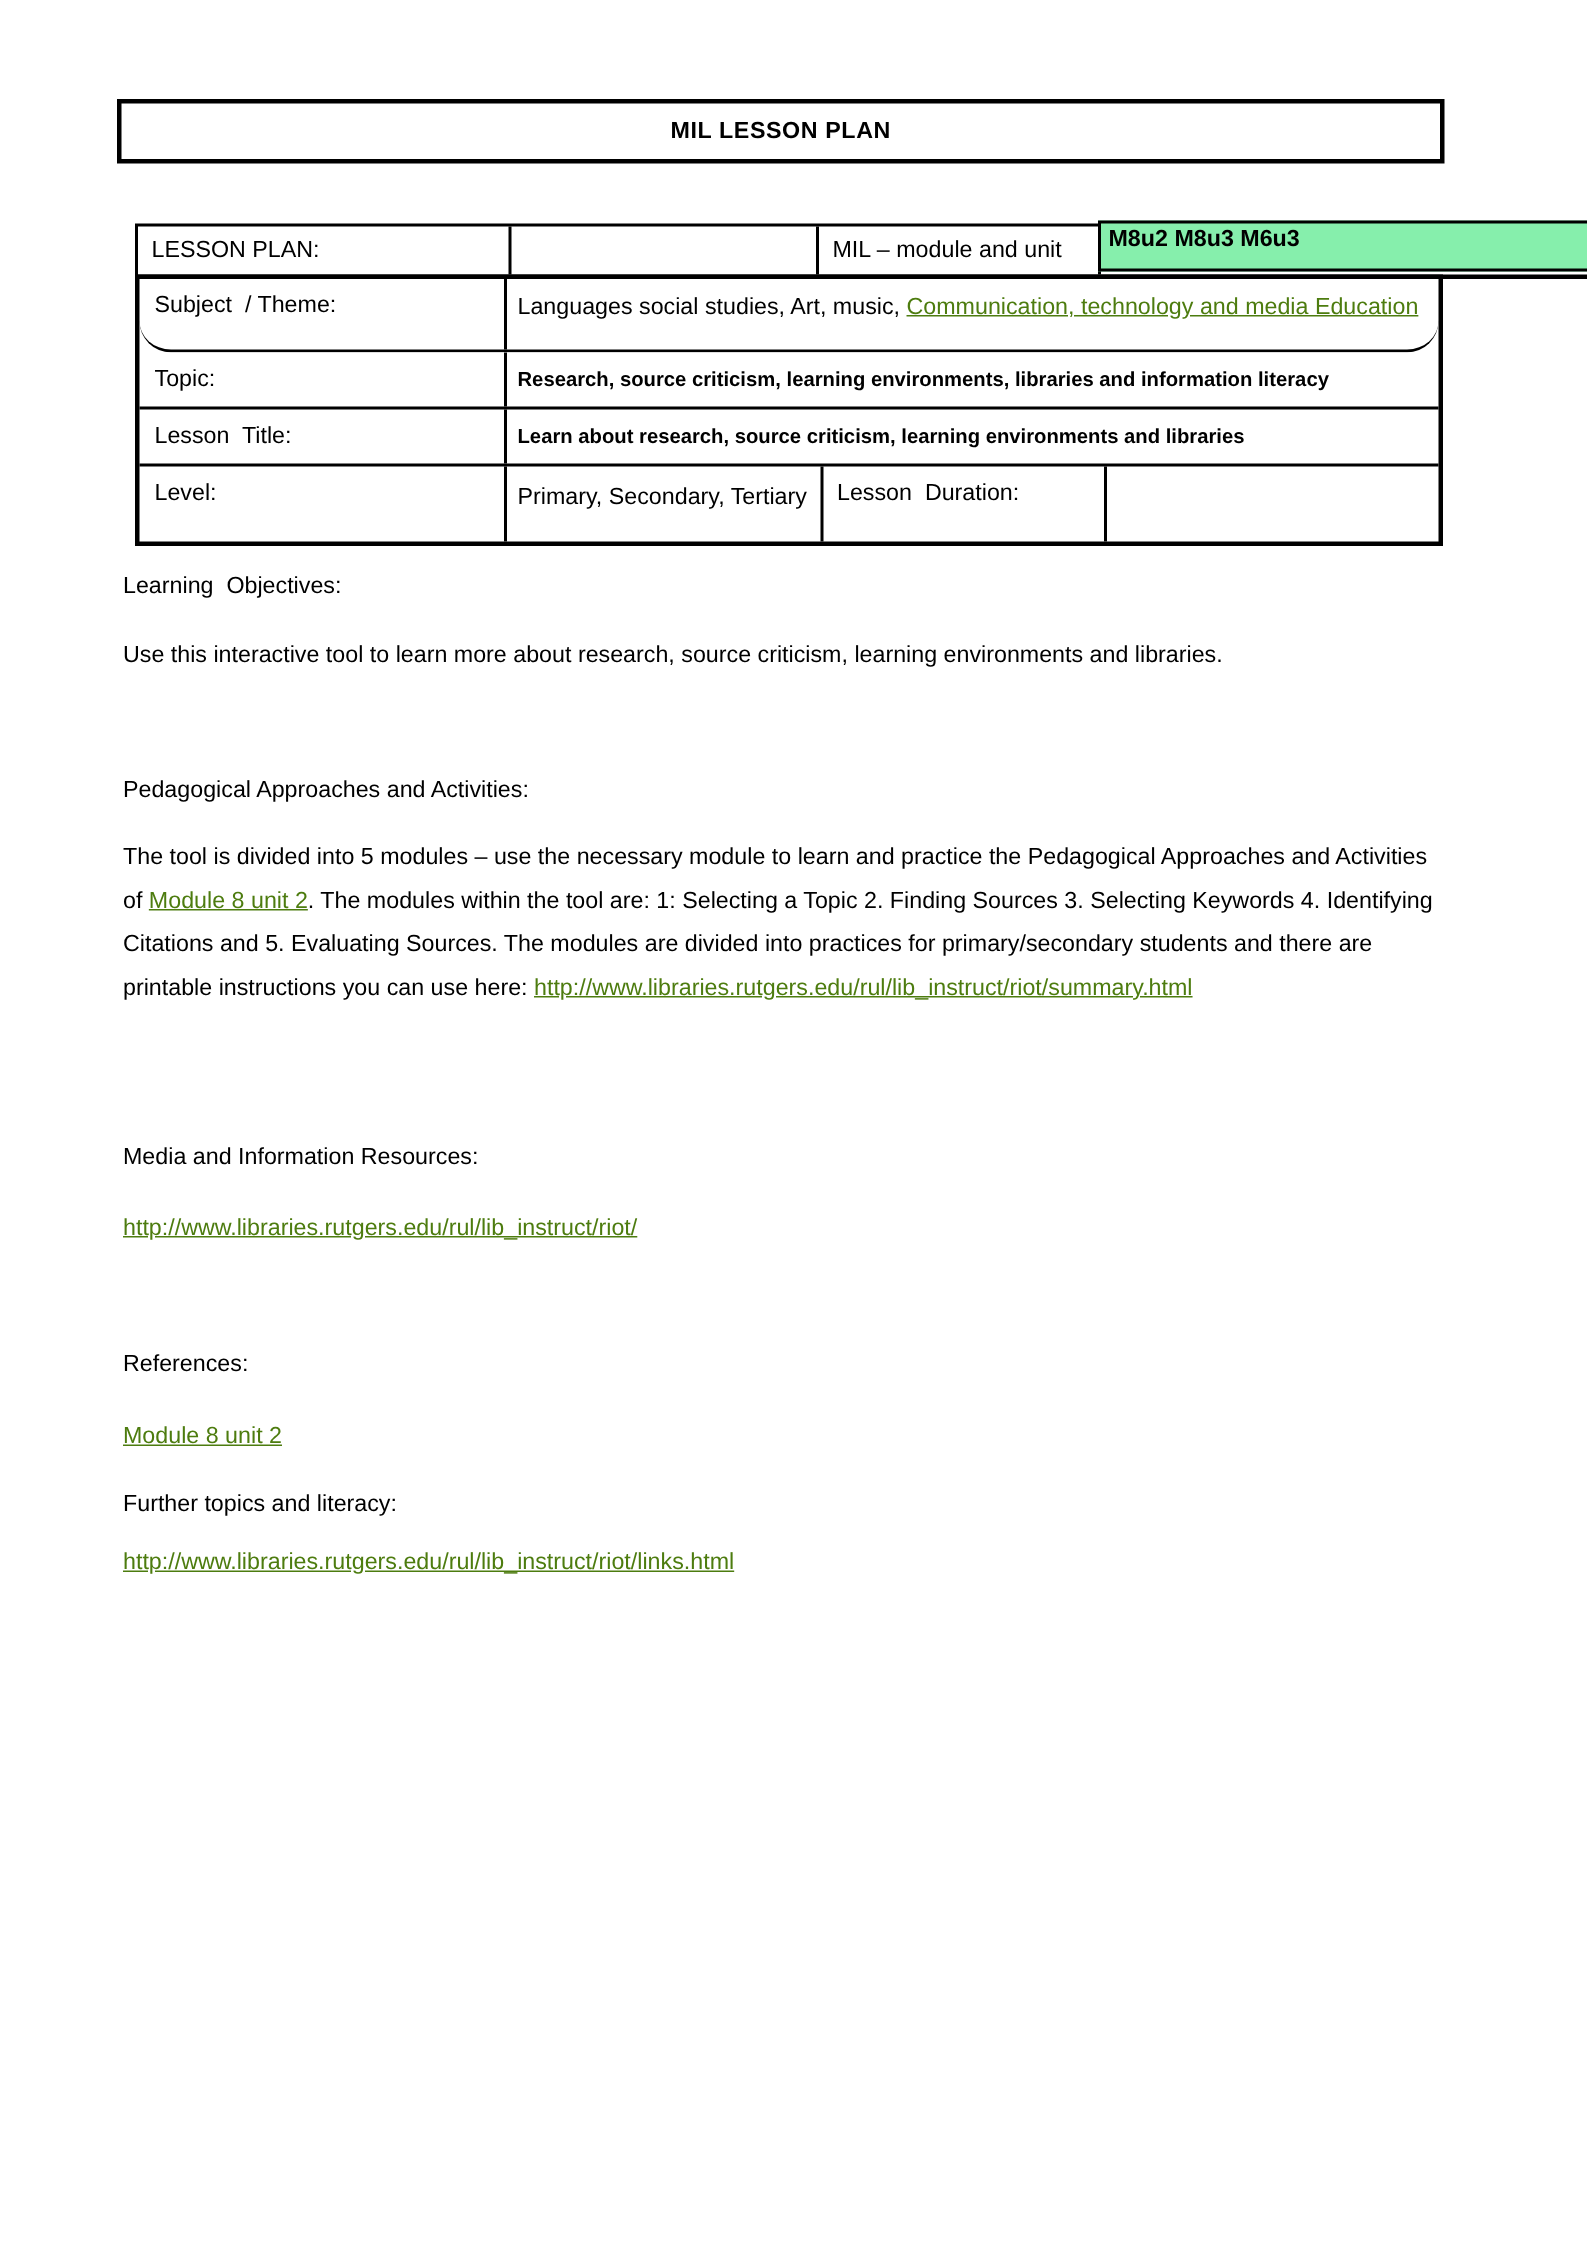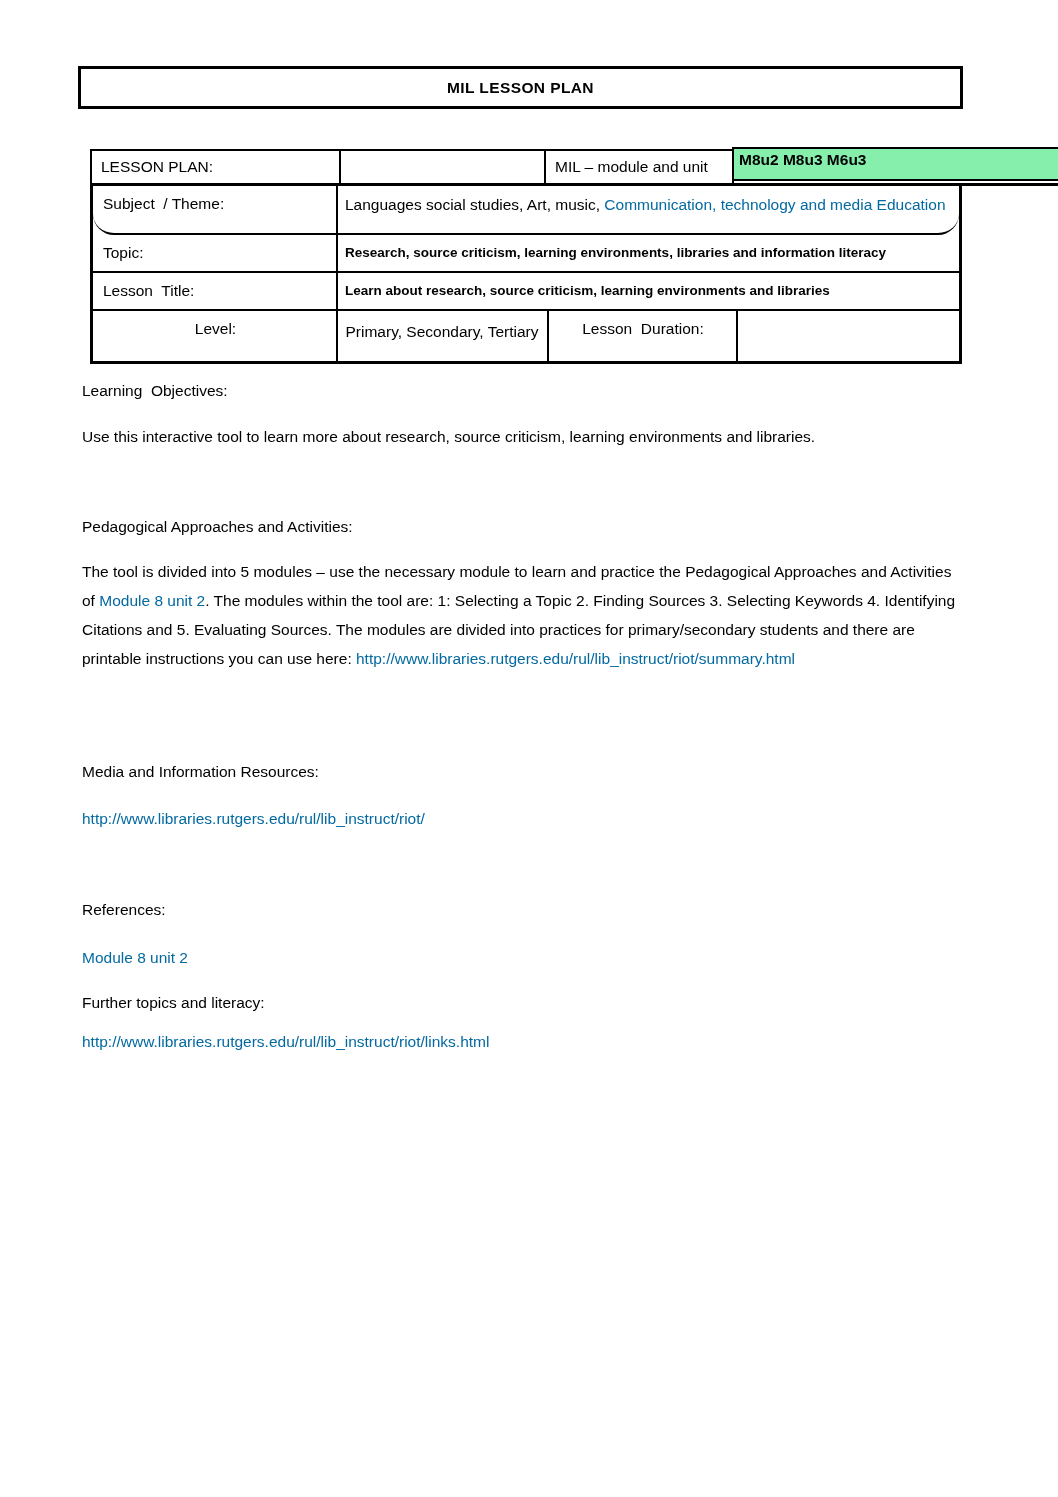--- a/index.html
+++ b/index.html
@@ -22,37 +22,37 @@
   .t1-c2 { width:205px; }
   .t1-c3 { width:188px; padding-right:2px; }
   .t1-c4 { flex:1; border-right:none; position:relative; padding:0; }
   .mil-value-box { position:absolute; left:-2px; top:-4px; right:-1px; height:34px;
                    border:2px solid #000; background:#86efac; padding:2px 5px;
                    font-weight:bold; white-space:pre-wrap; }
 
   
   .t2 { position:absolute; left:90px; top:183px; width:872px; border:3px solid #000; }
   .t2-row { display:flex; border-bottom:2px solid #000; }
-  .t2-row:last-child { border-bottom:none;text-align:center; }
+  .t2-row:last-child { border-bottom:none; }
   .t2-label { width:245px; border-right:2px solid #000; padding:9px 8px 4px 10px;
               white-space:pre-wrap; }
   .t2-value { flex:1; padding:5px 8px 4px 7px; line-height:27px; }
   .row-subject { height:49px;border-radius:21px; }
   .row-topic { height:38px; }
   .row-lessontitle { height:38px; }
   .row-level { height:50px; }
   .bold-small { font-weight:bold; font-size:13.5px; line-height:24px; padding-top:6px; }
   .level-value { width:211px; border-right:2px solid #000; padding:7px 8px 4px 7px; line-height:27px; }
   .level-duration { width:189px; border-right:2px solid #000; padding:9px 8px 4px 9px; white-space:pre-wrap; }
   .level-empty { flex:1; }
 
   
   .txt { position:absolute; left:82px; width:888px; line-height:29px; white-space:pre-wrap; }
   .para { width:884px; }
-  a { color:#0369a1; cursor:pointer; }
+  a { color:#4d7c0f; text-decoration:underline; cursor:pointer; }
   .pos-lo-h   { top:376px; }
   .pos-lo-b   { top:422px; }
   .pos-ped-h  { top:512px; }
   .pos-ped-p  { top:557px; }
   .pos-med-h  { top:757px; }
   .pos-med-u  { top:804px; }
   .pos-ref-h  { top:895px; }
   .pos-ref-l  { top:943px; }
   .pos-fur-h  { top:988px; }
   .pos-fur-u  { top:1027px; }

